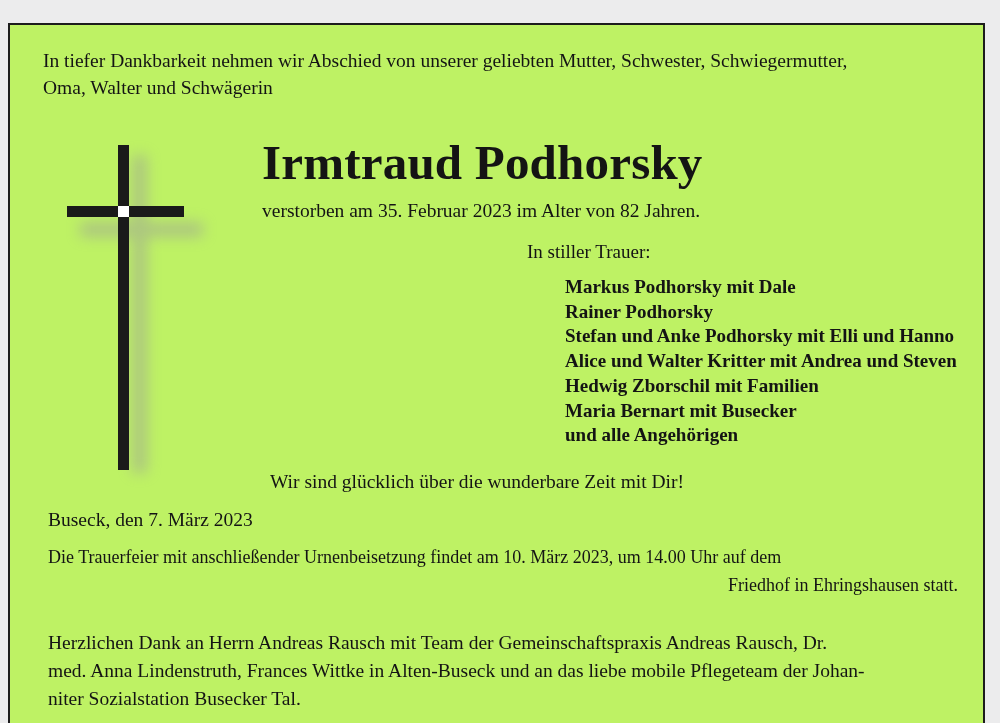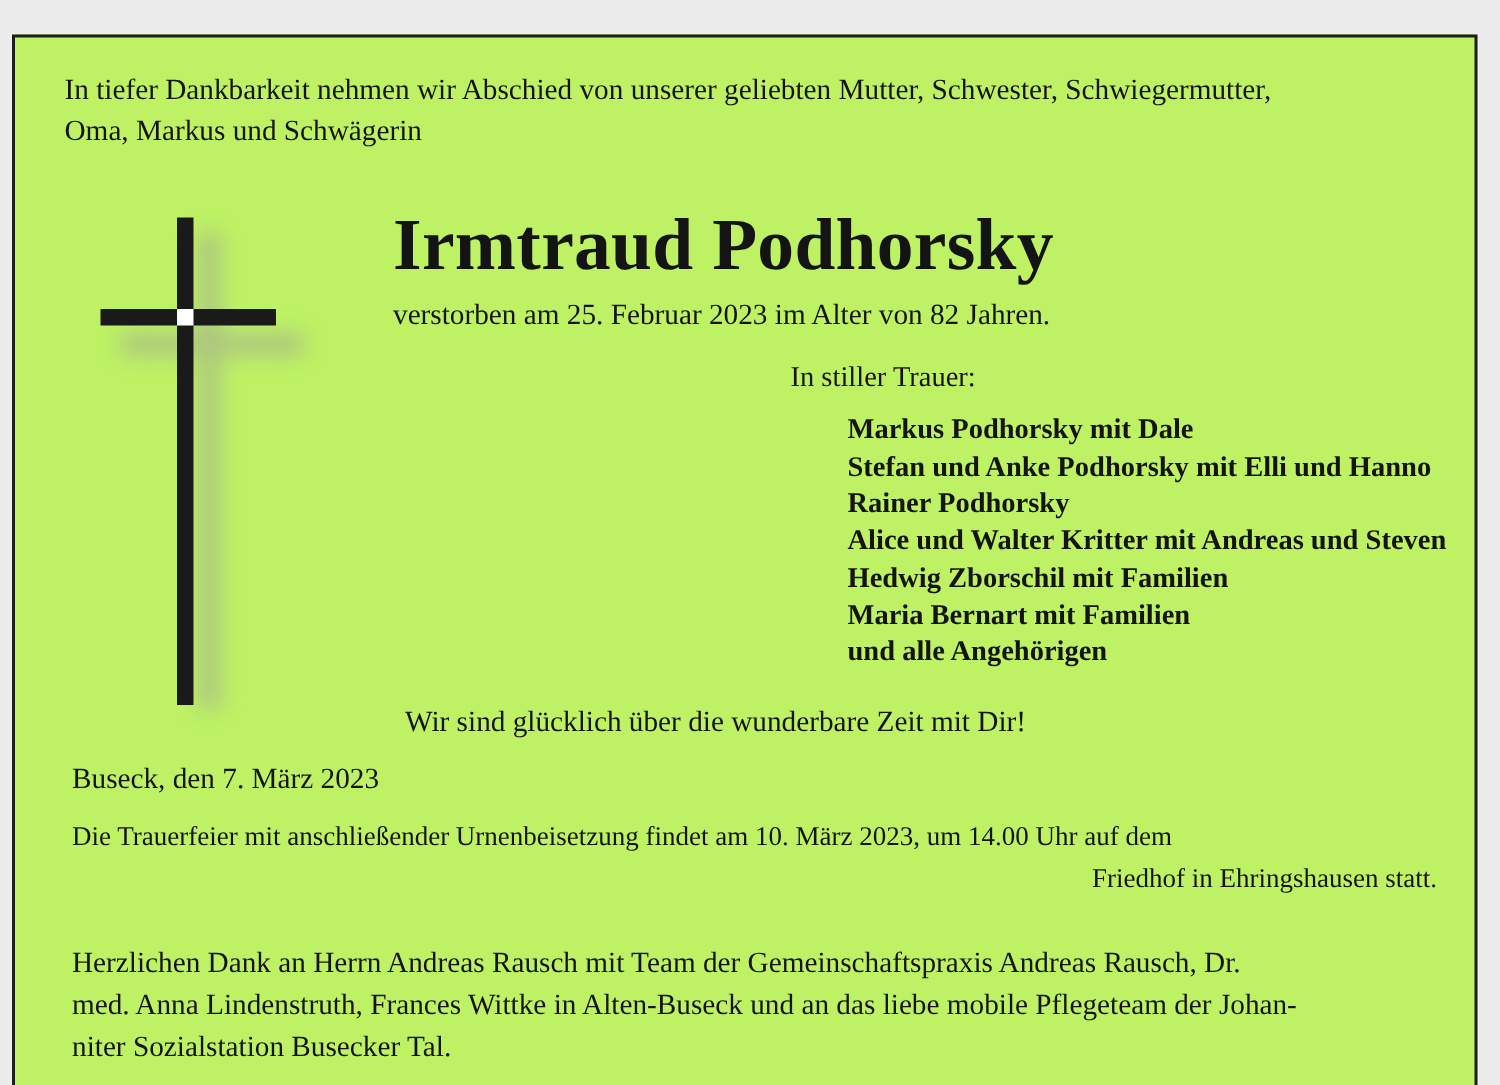--- a/index.html
+++ b/index.html
@@ -193,48 +193,48 @@
   }
 </style>
 </head>
 <body>
 
 <div class="notice-frame">
   <div class="notice-inner">
 
     <div class="intro">
       <span class="nowrap-justify">In tiefer Dankbarkeit nehmen wir Abschied von unserer geliebten Mutter, Schwester, Schwiegermutter,</span>
-      <span class="nowrap-justify intro-line2">Oma, Markus und Schwägerin</span>
+      <span class="nowrap-justify intro-line2">Oma, Walter und Schwägerin</span>
     </div>
 
     <div class="cross-wrap">
       <div class="cross-shadow">
         <div class="v"></div>
         <div class="h"></div>
       </div>
       <div class="cross-solid">
         <div class="v"></div>
         <div class="h"></div>
         <div class="gap"></div>
       </div>
     </div>
 
     <div class="name-block">
       <h1 class="deceased-name">Irmtraud Podhorsky</h1>
-      <div class="death-line">verstorben am 25. Februar 2023 im Alter von 82 Jahren.</div>
+      <div class="death-line">verstorben am 35. Februar 2023 im Alter von 82 Jahren.</div>
     </div>
 
     <div class="mourners">
       <div class="mourners-heading">In stiller Trauer:</div>
       <div class="mourner-line">Markus Podhorsky mit Dale</div>
+      <div class="mourner-line">Rainer Podhorsky</div>
       <div class="mourner-line">Stefan und Anke Podhorsky mit Elli und Hanno</div>
-      <div class="mourner-line">Rainer Podhorsky</div>
-      <div class="mourner-line">Alice und Walter Kritter mit Andreas und Steven</div>
+      <div class="mourner-line">Alice und Walter Kritter mit Andrea und Steven</div>
       <div class="mourner-line">Hedwig Zborschil mit Familien</div>
-      <div class="mourner-line">Maria Bernart mit Familien</div>
+      <div class="mourner-line">Maria Bernart mit Busecker</div>
       <div class="mourner-line">und alle Angehörigen</div>
     </div>
 
     <div class="farewell">Wir sind glücklich über die wunderbare Zeit mit Dir!</div>
 
     <div class="place-date">Buseck, den 7. März 2023</div>
 
     <div class="ceremony">
       <span class="nowrap-justify">Die Trauerfeier mit anschließender Urnenbeisetzung findet am 10. März 2023, um 14.00 Uhr auf dem</span>
       <span class="nowrap-justify last-line">Friedhof in Ehringshausen statt.</span>

